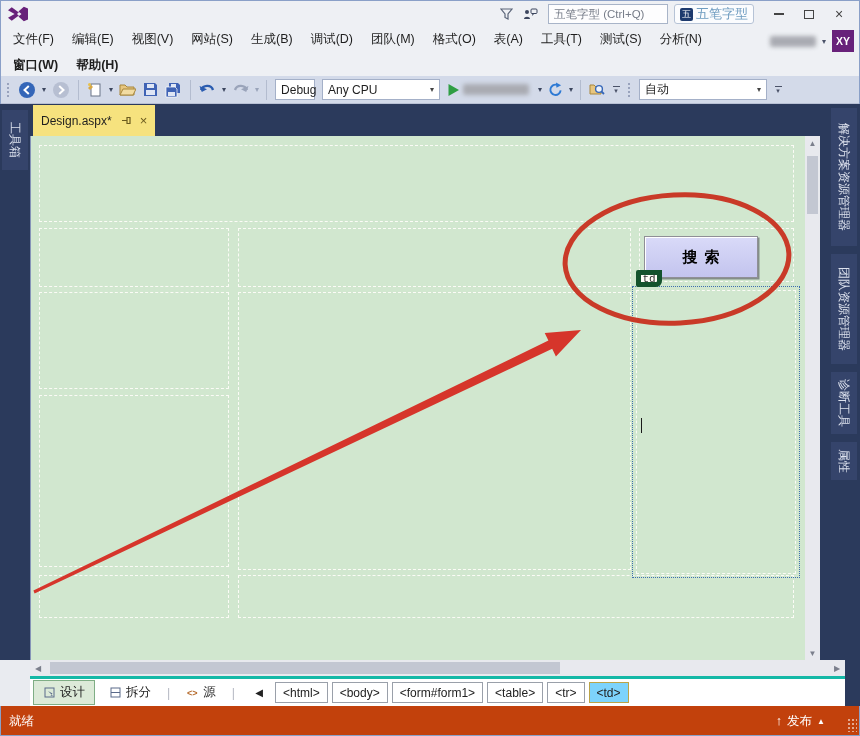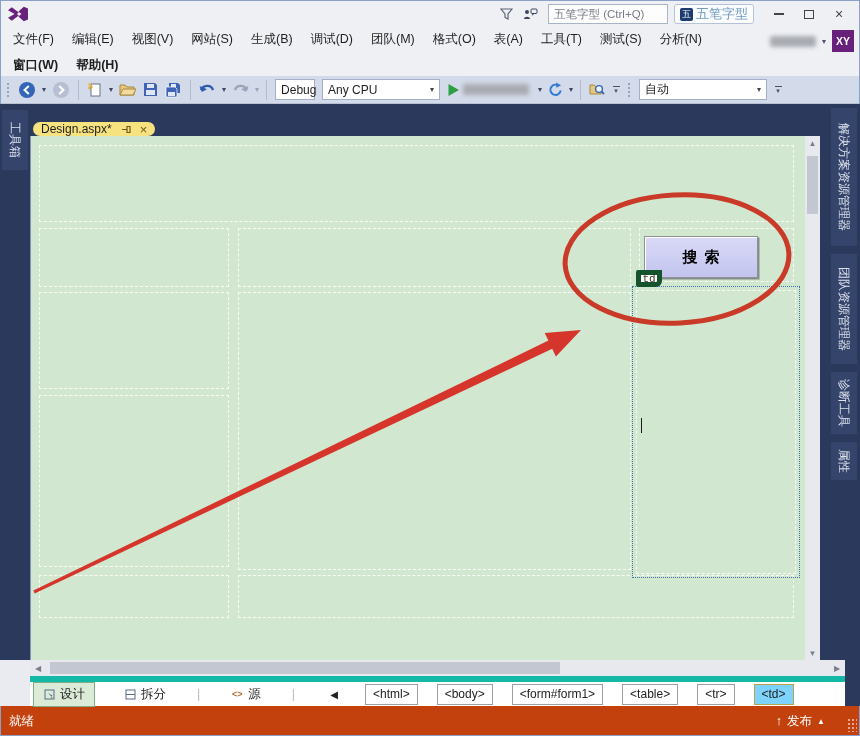--- a/index.html
+++ b/index.html
@@ -48,21 +48,21 @@
   .overflow .ch { font-size:7px; line-height:5px; }
 
   
   .main { position:relative; height:602px; background:#e9ebf0; }
   .left-strip { position:absolute; left:0; top:0; width:30px; height:556px; background:#2b3a5c; }
   .right-strip { position:absolute; left:820px; top:0; width:40px; height:602px; background:#2b3a5c; }
   .vtab { position:absolute; height:26px; background:#35446b; color:#dde2ee; font-size:12px; display:flex; align-items:center; justify-content:center; transform:rotate(90deg); transform-origin:0 0; white-space:nowrap; }
   .ltab { position:absolute; left:28px; top:6px; width:60px; }
   .doc-area { position:absolute; left:30px; top:0; width:790px; height:556px; }
   .tabbar { height:32px; background:#2b3a5c; display:flex; align-items:flex-end; }
-  .doc-tab { height:14px; margin-left:3px; background:#f6e27e; color:#1e1e1e; display:flex; align-items:center; gap:9px; padding:0 8px; font-size:12px;border-radius:12px; }
+  .doc-tab { height:31px; margin-left:3px; background:#f6e27e; color:#1e1e1e; display:flex; align-items:center; gap:9px; padding:0 8px; font-size:12px; }
   .tab-x { color:#6b5b1e; font-size:13px; line-height:1; }
 
   .editor-row { display:flex; height:524px; background:#2b3a5c; }
   .surface { position:relative; width:775px; height:524px; background:#d1e7cf; border-left:1px solid #8694b8; overflow:hidden; }
   .cell { position:absolute; border:1px dashed #fbfbf6; }
   .sel-outer { position:absolute; border:1px dotted #3f6fae; }
   .sel-inner { position:absolute; inset:3px; border:1px dashed #fbfbf6; }
   .btn-search { position:absolute; left:613px; top:100px; width:114px; height:42px;
      background:linear-gradient(#d9daf8,#c3c4ee); border:1px solid #8f8f96;
      box-shadow:1.5px 1.5px 0 rgba(70,70,80,.55), inset 1px 1px 0 #ffffff;
@@ -77,21 +77,21 @@
 
   .vscroll { position:relative; width:15px; height:524px; background:#e8e9ee; }
   .vs-arrow { position:absolute; left:0; width:15px; height:14px; color:#7b7f8c; font-size:8px; display:flex; align-items:center; justify-content:center; }
   .vs-thumb { position:absolute; left:2px; top:20px; width:11px; height:58px; background:#c3c7d2; }
 
   .hscroll-row { position:absolute; left:30px; top:556px; width:815px; height:16px; background:#e8e9ee; display:flex; align-items:center; z-index:2; }
   .hs-arrow { width:16px; height:16px; color:#7b7f8c; font-size:8px; display:flex; align-items:center; justify-content:center; }
   .hs-track { position:relative; flex:1; height:16px; }
   .hs-thumb { position:absolute; left:4px; top:2px; width:510px; height:12px; background:#c3c7d2; }
 
-  .breadcrumb-row { position:absolute; left:30px; top:572px; width:815px; height:30px; background:#ffffff; border-top:6px solid #14b8a6; display:flex; align-items:center; padding:0 3px; gap:19px; z-index:3; }
+  .breadcrumb-row { position:absolute; left:30px; top:572px; width:815px; height:30px; background:#ffffff; border-top:3px solid #14b8a6; display:flex; align-items:center; padding:0 3px; gap:4px; z-index:3; }
   .viewbtn { display:flex; align-items:center; gap:5px; padding:3px 9px; font-size:12.5px; border:1px solid transparent; }
   .viewbtn.active { background:#dcead8; border:1px solid #7fae85; }
   .vb-icon { width:12px; height:12px; display:flex; align-items:center; justify-content:center; color:#5a6a8a; font-size:9px; }
   .bc-sep { color:#b6bac4; padding:0 2px; }
   .bc-back { width:16px; height:20px; display:flex; align-items:center; justify-content:center; color:#222; font-size:10px; margin:0 4px 0 10px; }
   .tag { border:1px solid #9aa0aa; background:#fff; padding:2.5px 7px; font-size:12px; color:#222; white-space:nowrap; }
   .tag.active { background:#7dd3fc; border-color:#bba448; }
 
   
   .statusbar { height:30px; background:#c2410c; color:#fff; display:flex; align-items:center; padding:0 9px; font-size:12.5px; }

